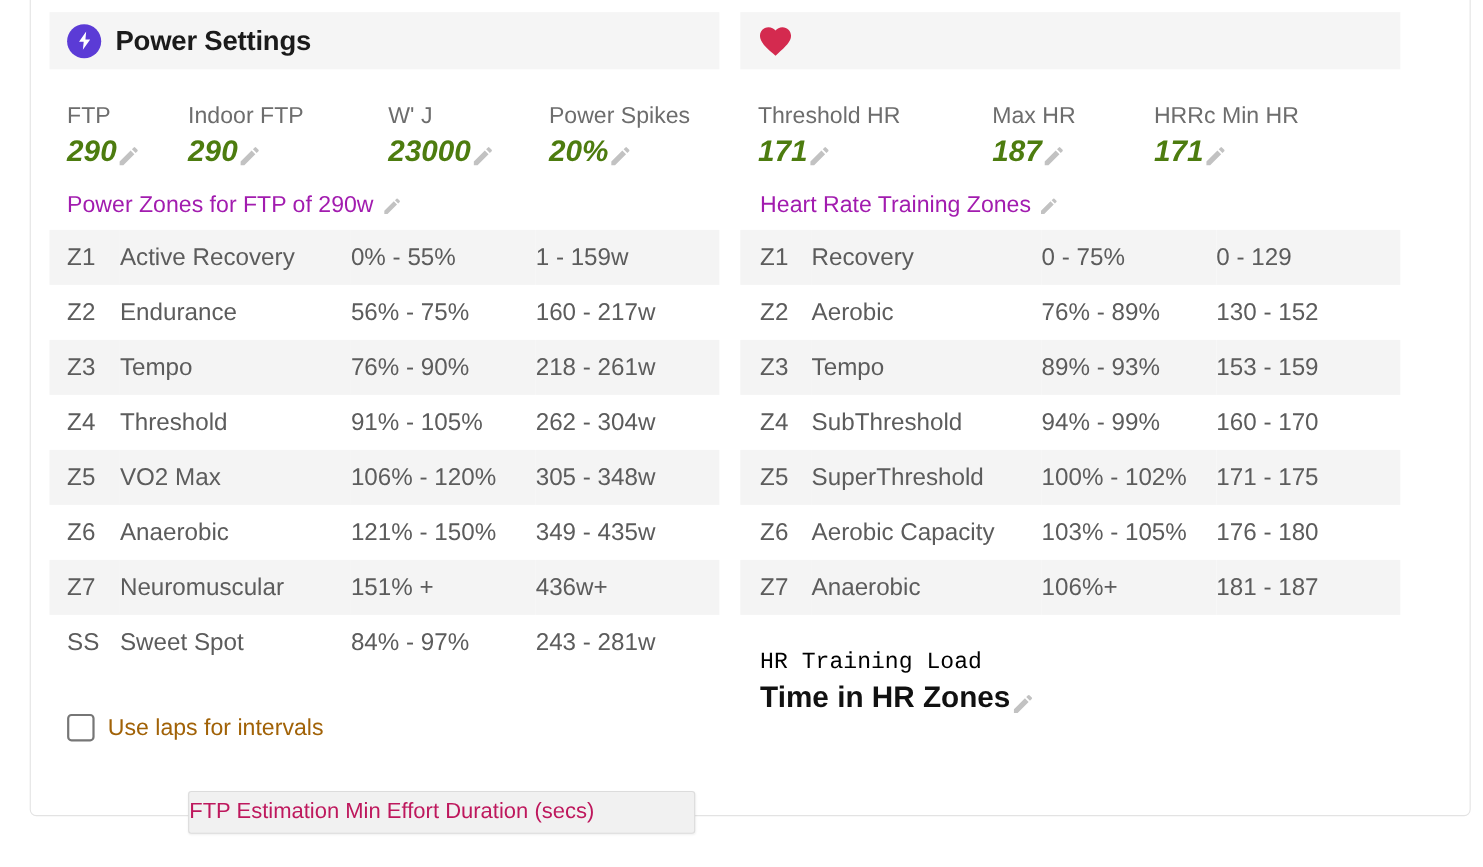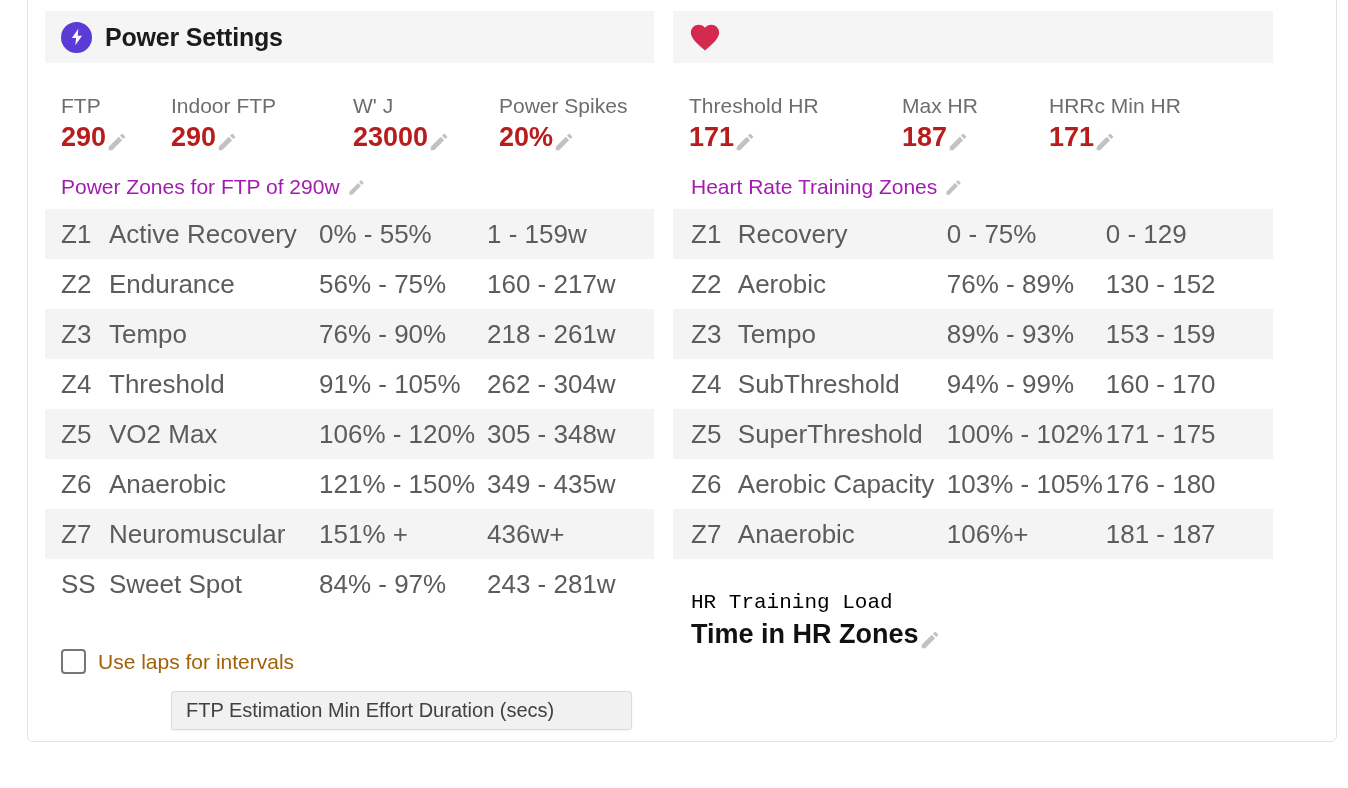--- a/index.html
+++ b/index.html
@@ -58,41 +58,42 @@
 
   
   .stats { display: flex; padding: 30px 0 0 16px; }
   .stat { display: flex; flex-direction: column; }
   .stat-label {
     font-size: 21px; color: #6d6d6d; font-weight: 400;
     line-height: 26px; white-space: nowrap;
   }
   .stat-value-row { display: flex; align-items: flex-end; margin-top: 2px; }
   .stat-value {
-    font-size: 27px; font-weight: bold; color: #b91c1c; line-height: 32px;
+    font-size: 27px; font-weight: bold; color: #4d7c0f; line-height: 32px;
     white-space: nowrap;
+    font-style: italic;
   }
 
   
   .pencil { display: inline-block; width: 22px; height: 22px; flex: 0 0 auto; }
   .pencil svg { display: block; width: 22px; height: 22px; }
   .pencil-sm { width: 19px; height: 19px; }
   .pencil-sm svg { width: 19px; height: 19px; }
 
   
   .zones-title {
     font-size: 21px; color: #a21caf;
     padding: 22px 0 10px 16px;
     display: flex; align-items: center; gap: 7px;
   }
   table.zones { width: 100%; border-collapse: collapse; table-layout: fixed; }
   table.zones tr { height: 50px; }
   table.zones tr.alt { background: #f4f4f4; }
   table.zones td {
-    font-size: 26px; color: #5c5c5c; font-weight: 400;
+    font-size: 22px; color: #5c5c5c; font-weight: 400;
     vertical-align: middle; white-space: nowrap;
   }
   td.c-zone  { width: 64px;  padding-left: 16px; font-weight: bold; color: #2b2b2b; }
   td.c-name  { width: 210px; }
   td.c-pct   { width: 168px; }
   td.c-range { width: 167px; }
 
   
   .col-hr td.c-zone  { width: 62px; padding-left: 18px; }
   .col-hr td.c-name  { width: 200px; }
@@ -127,28 +128,27 @@
 
   
   .footer-right { padding: 30px 0 0 18px; }
   .trload-label { font-size: 21px; color: #000000; line-height: 27px; font-family: Liberation Mono, monospace; }
   .trload-value-row { display: flex; align-items: flex-end; margin-top: 2px; }
   .trload-value { font-size: 27px; font-weight: bold; color: #111; line-height: 33px; }
 
   
   .tooltip {
     position: absolute;
-    left: 171px; top: 691px;
+    left: 171px; top: 719px;
     width: 461px; height: 39px;
     background: #f1f1f1;
     border: 1px solid #dcdcdc;
     border-radius: 3px;
     display: flex; align-items: center;
-    padding-left: 14px;
-    font-size: 20px; color: #404040;
+    font-size: 20px; color: #be185d;
     white-space: nowrap;
     box-shadow: 0 1px 2px rgba(0,0,0,0.06);
   }
 </style>
 </head>
 <body>
 
 <div id="root">
   <div class="card">
 

